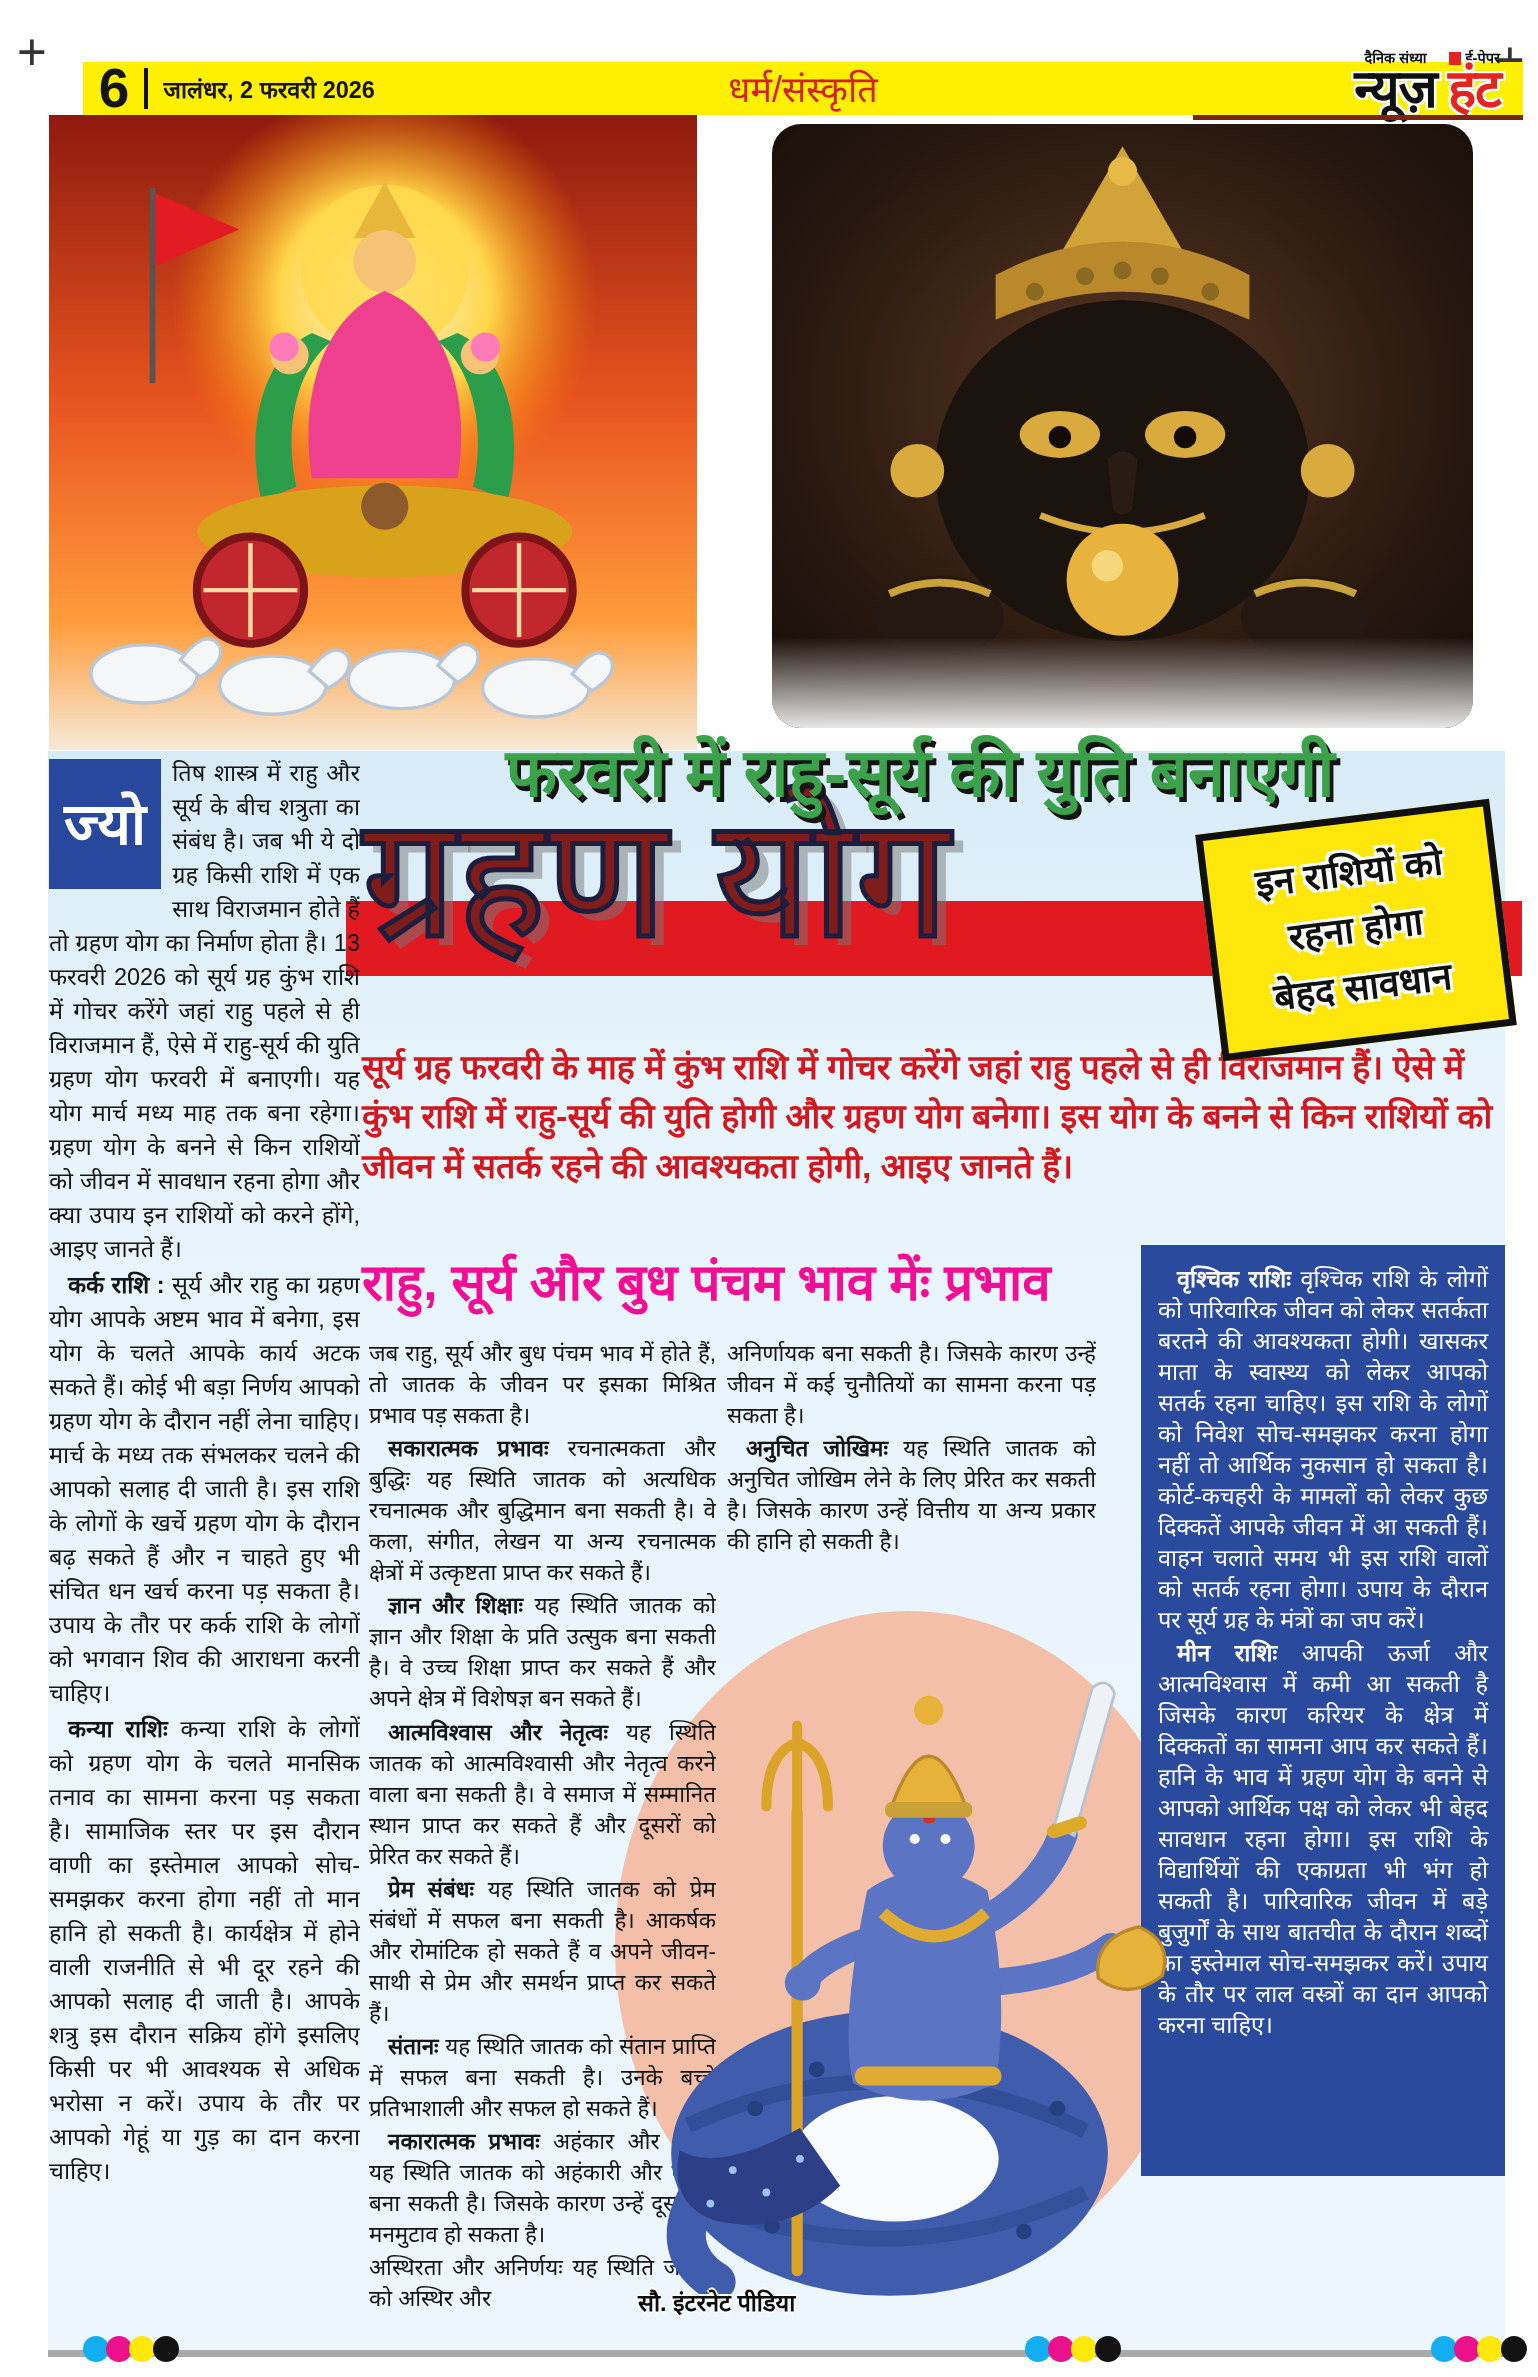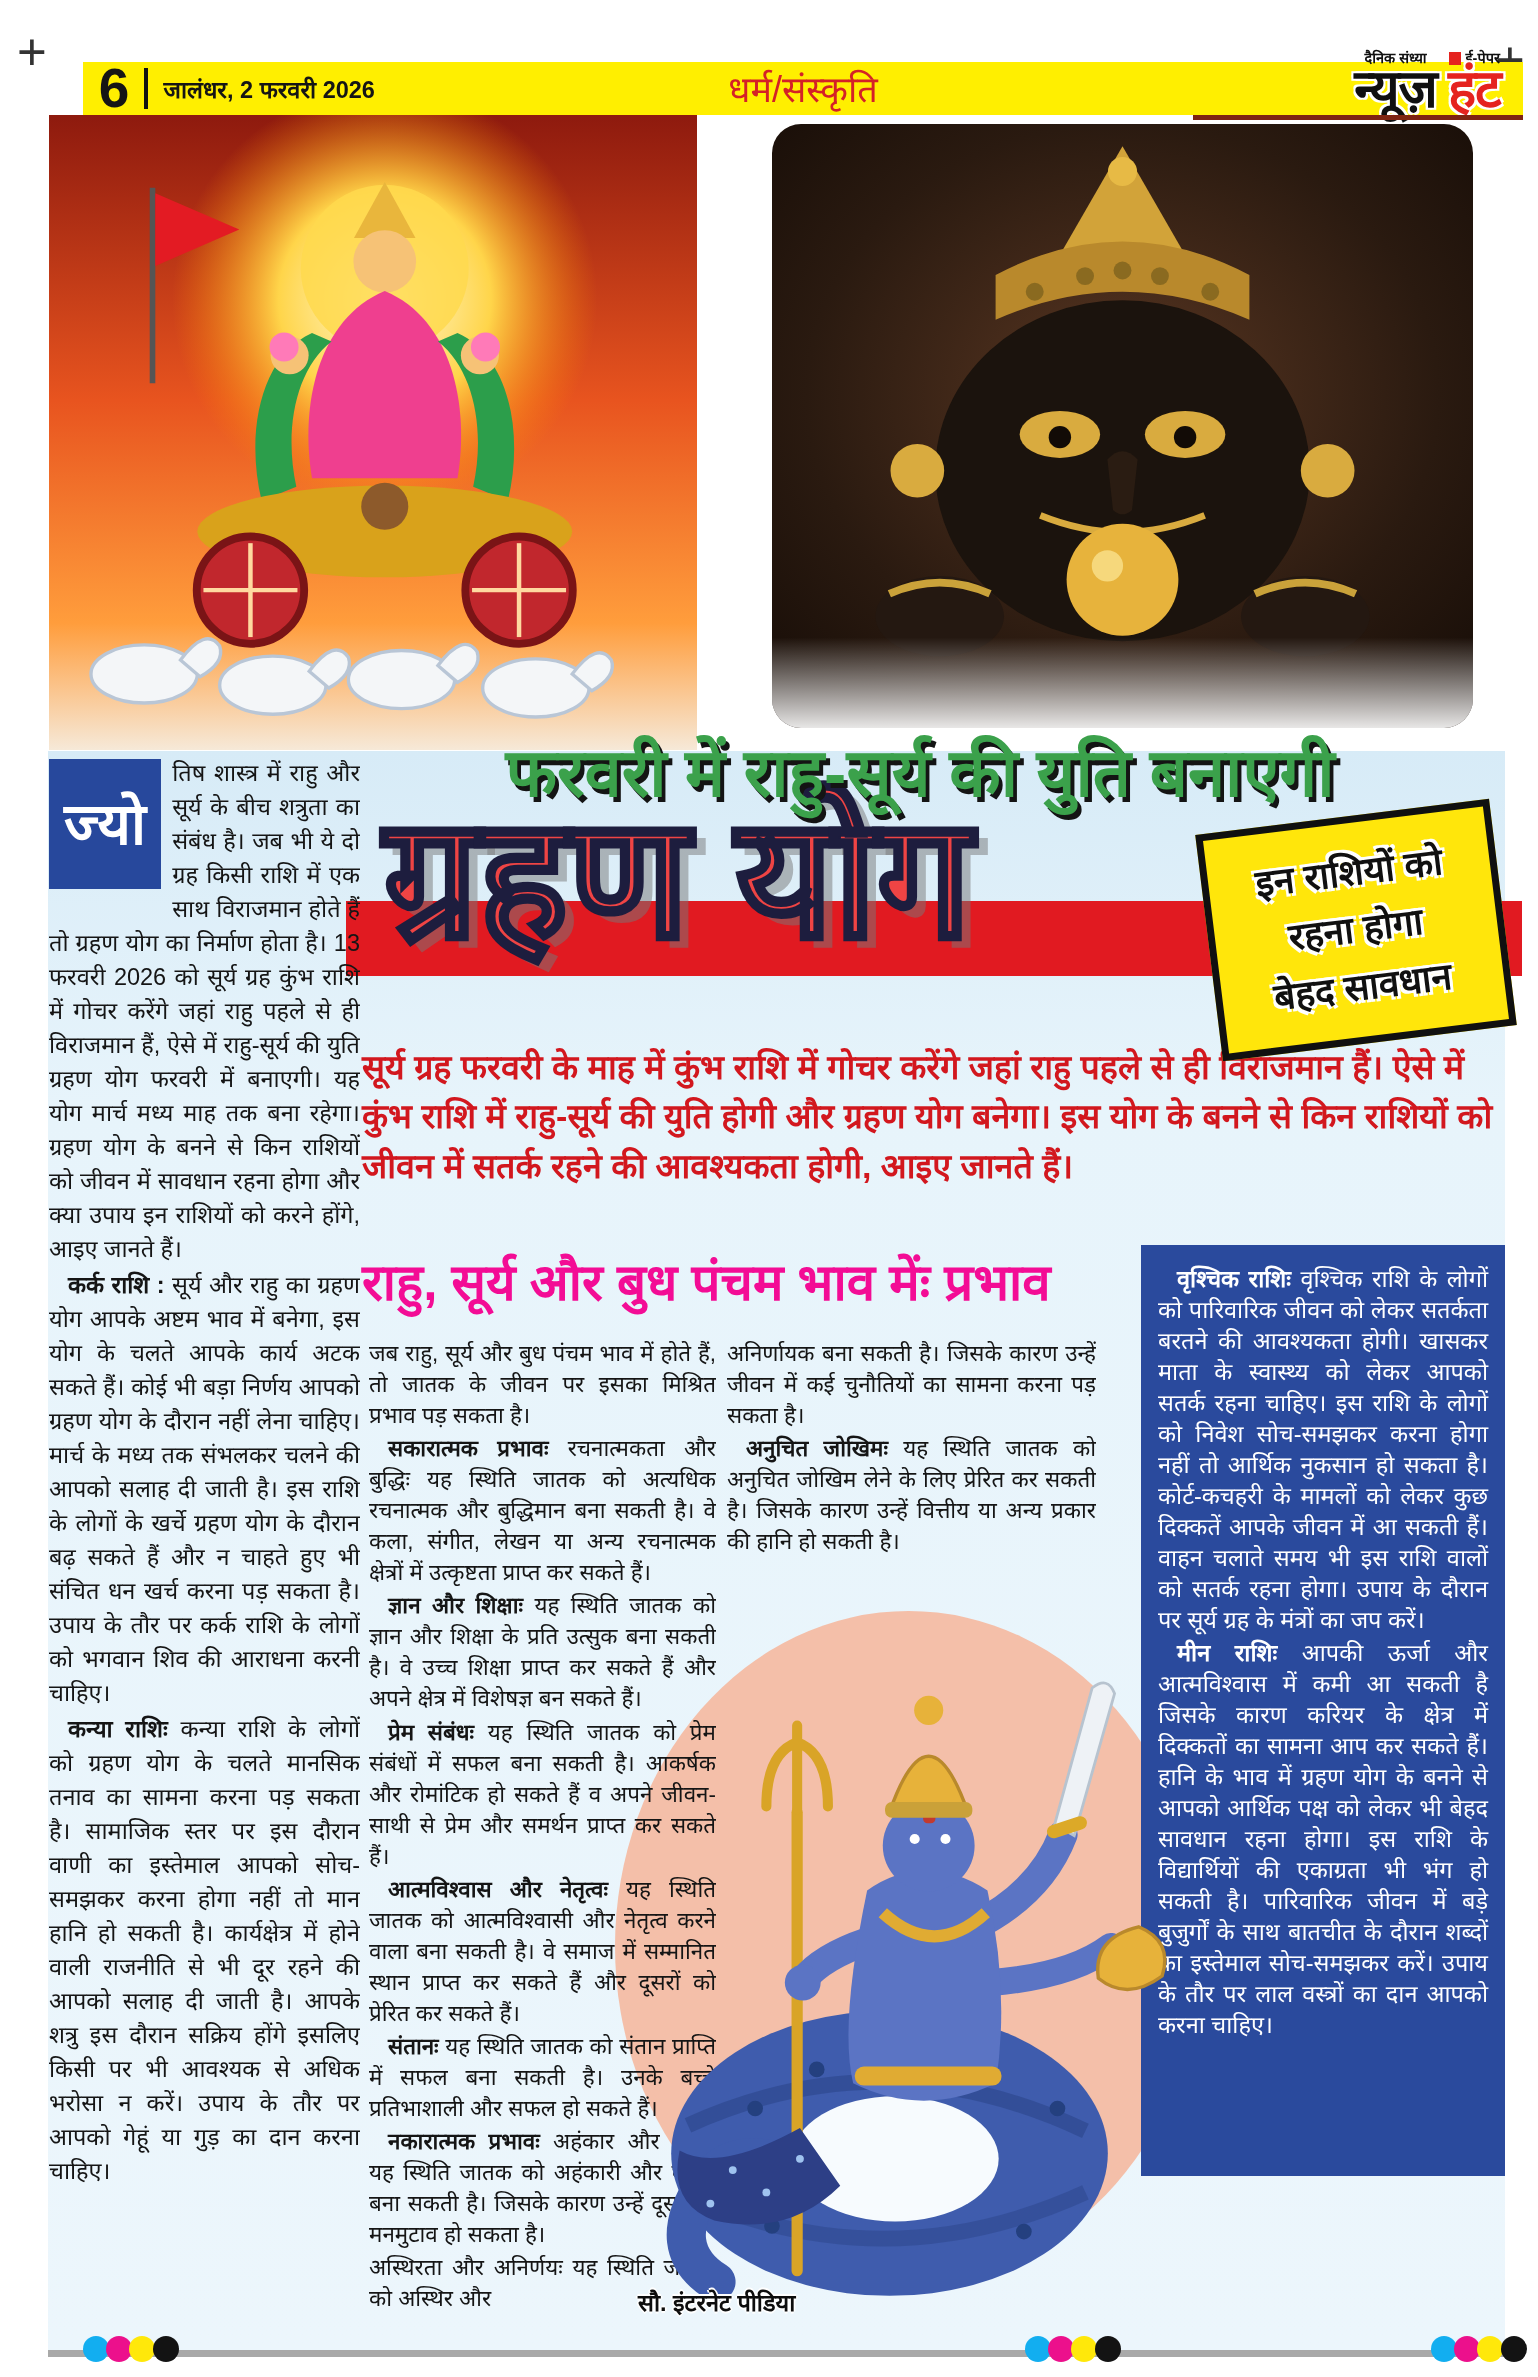--- a/index.html
+++ b/index.html
@@ -33,22 +33,22 @@
   .photo-left svg,.photo-right svg,.deity svg{display:block;width:100%;height:100%;}
 
   .body-bg{position:absolute;left:48px;top:751px;width:1457px;height:1599px;
            background:linear-gradient(180deg,#d7ebf7 0%,#e7f4fb 22%,#ecf6fc 100%);}
 
   
   .kicker{position:absolute;left:302px;top:724px;width:1236px;text-align:center;z-index:5;
           font-size:67px;font-weight:800;color:#3ba14b;white-space:nowrap;
           text-shadow:3.9px 5px 0 #141414;}
   .red-band{position:absolute;left:346px;top:901px;width:1176px;height:75px;background:#e11a21;z-index:2;}
-  .big-title{position:absolute;left:384px;top:788px;z-index:3;font-size:168px;font-weight:700;
-             line-height:1.08;color:#ef4444;white-space:nowrap;-webkit-text-stroke:5px #1d1d3e;
+  .big-title{position:absolute;left:362px;top:788px;z-index:3;font-size:168px;font-weight:400;
+             line-height:1.08;color:#7f1d1d;white-space:nowrap;-webkit-text-stroke:5px #1d1d3e;
              text-shadow:11.2px 9px 0 rgba(120,120,120,.5);}
   .badge{position:absolute;left:1208px;top:816px;width:282px;height:214px;z-index:6;
          background:#ffe60b;border:7.3px solid #101010;transform:rotate(-7deg);
          display:flex;flex-direction:column;justify-content:center;text-align:center;}
   .badge div{font-size:37px;font-weight:800;color:#101010;line-height:1.55;
          text-shadow:-2.8px -2.8px 0 #fff,2.8px -2.8px 0 #fff,-2.8px 2.8px 0 #fff,2.8px 2.8px 0 #fff;}
   .lead{position:absolute;left:358px;top:1039px;width:1158px;z-index:4;margin:4px;
         font-size:34px;font-weight:700;color:#d2171e;line-height:1.45;}
 
   
@@ -229,22 +229,22 @@
         <p class="has-head"><b>कर्क राशि : </b>सूर्य और राहु का ग्रहण योग आपके अष्टम भाव में बनेगा, इस योग के चलते आपके कार्य अटक सकते हैं। कोई भी बड़ा निर्णय आपको ग्रहण योग के दौरान नहीं लेना चाहिए। मार्च के मध्य तक संभलकर चलने की आपको सलाह दी जाती है। इस राशि के लोगों के खर्चे ग्रहण योग के दौरान बढ़ सकते हैं और न चाहते हुए भी संचित धन खर्च करना पड़ सकता है। उपाय के तौर पर कर्क राशि के लोगों को भगवान शिव की आराधना करनी चाहिए।</p>
         <p class="has-head"><b>कन्या राशिः </b>कन्या राशि के लोगों को ग्रहण योग के चलते मानसिक तनाव का सामना करना पड़ सकता है। सामाजिक स्तर पर इस दौरान वाणी का इस्तेमाल आपको सोच-समझकर करना होगा नहीं तो मान हानि हो सकती है। कार्यक्षेत्र में होने वाली राजनीति से भी दूर रहने की आपको सलाह दी जाती है। आपके शत्रु इस दौरान सक्रिय होंगे इसलिए किसी पर भी आवश्यक से अधिक भरोसा न करें। उपाय के तौर पर आपको गेहूं या गुड़ का दान करना चाहिए।</p>
       </div>
   </section>
 
   <h2 class="pink-title">राहु, सूर्य और बुध पंचम भाव मेंः प्रभाव</h2>
   <section class="colA">
       <p>जब राहु, सूर्य और बुध पंचम भाव में होते हैं, तो जातक के जीवन पर इसका मिश्रित प्रभाव पड़ सकता है।</p>
       <p class="has-head"><b>सकारात्मक प्रभावः </b>रचनात्मकता और बुद्धिः यह स्थिति जातक को अत्यधिक रचनात्मक और बुद्धिमान बना सकती है। वे कला, संगीत, लेखन या अन्य रचनात्मक क्षेत्रों में उत्कृष्टता प्राप्त कर सकते हैं।</p>
       <p class="has-head"><b>ज्ञान और शिक्षाः </b>यह स्थिति जातक को ज्ञान और शिक्षा के प्रति उत्सुक बना सकती है। वे उच्च शिक्षा प्राप्त कर सकते हैं और अपने क्षेत्र में विशेषज्ञ बन सकते हैं।</p>
+      <p class="has-head"><b>आत्मविश्वास और नेतृत्वः </b>यह स्थिति जातक को आत्मविश्वासी और नेतृत्व करने वाला बना सकती है। वे समाज में सम्मानित स्थान प्राप्त कर सकते हैं और दूसरों को प्रेरित कर सकते हैं।</p>
       <p class="has-head"><b>प्रेम संबंधः </b>यह स्थिति जातक को प्रेम संबंधों में सफल बना सकती है। आकर्षक और रोमांटिक हो सकते हैं व अपने जीवन-साथी से प्रेम और समर्थन प्राप्त कर सकते हैं।</p>
-      <p class="has-head"><b>आत्मविश्वास और नेतृत्वः </b>यह स्थिति जातक को आत्मविश्वासी और नेतृत्व करने वाला बना सकती है। वे समाज में सम्मानित स्थान प्राप्त कर सकते हैं और दूसरों को प्रेरित कर सकते हैं।</p>
       <p class="has-head"><b>संतानः </b>यह स्थिति जातक को संतान प्राप्ति में सफल बना सकती है। उनके बच्चे प्रतिभाशाली और सफल हो सकते हैं।</p>
       <p class="has-head"><b>नकारात्मक प्रभावः </b>अहंकार और घमंडः यह स्थिति जातक को अहंकारी और घमंडी बना सकती है। जिसके कारण उन्हें दूसरों से मनमुटाव हो सकता है।</p>
       <p>अस्थिरता और अनिर्णयः यह स्थिति जातक को अस्थिर और</p>
     </section>
   <section class="colB">
       <p>अनिर्णायक बना सकती है। जिसके कारण उन्हें जीवन में कई चुनौतियों का सामना करना पड़ सकता है।</p>
       <p class="has-head"><b>अनुचित जोखिमः </b>यह स्थिति जातक को अनुचित जोखिम लेने के लिए प्रेरित कर सकती है। जिसके कारण उन्हें वित्तीय या अन्य प्रकार की हानि हो सकती है।</p>
     </section>
 
   <div class="salmon-circle"></div>

